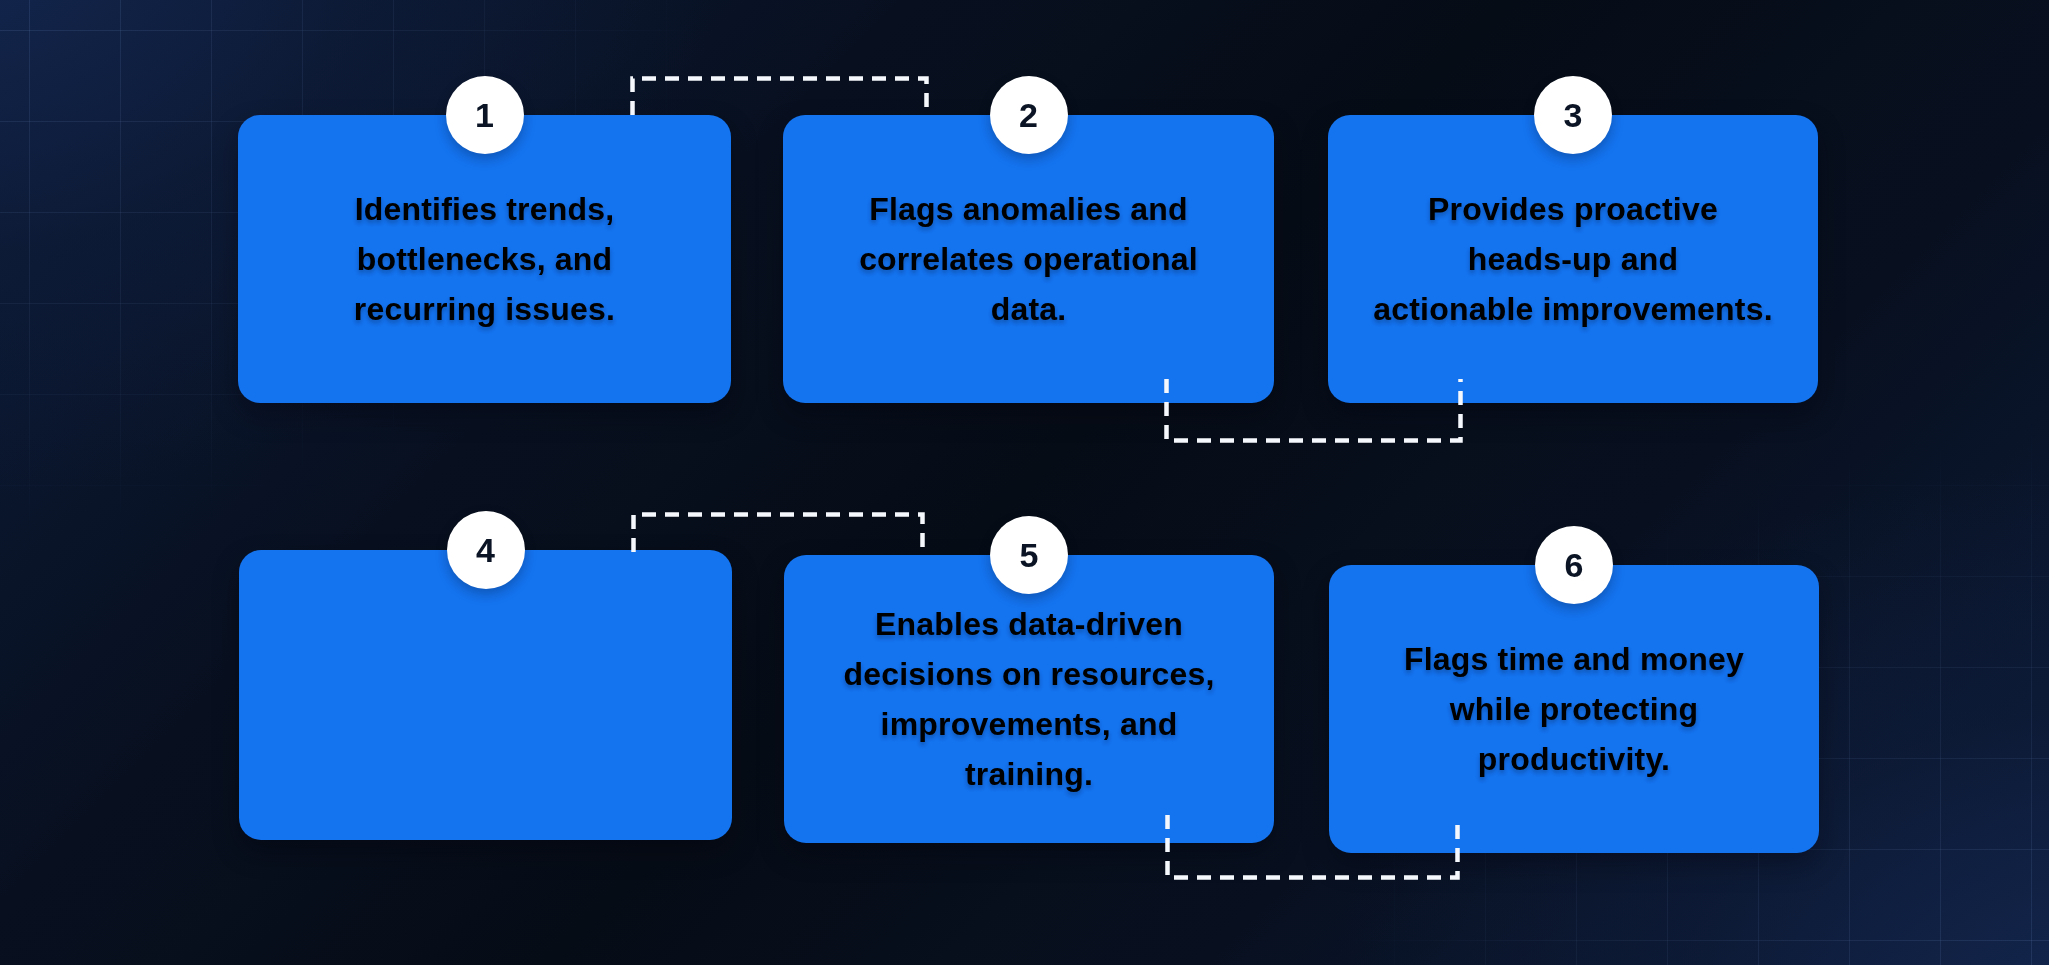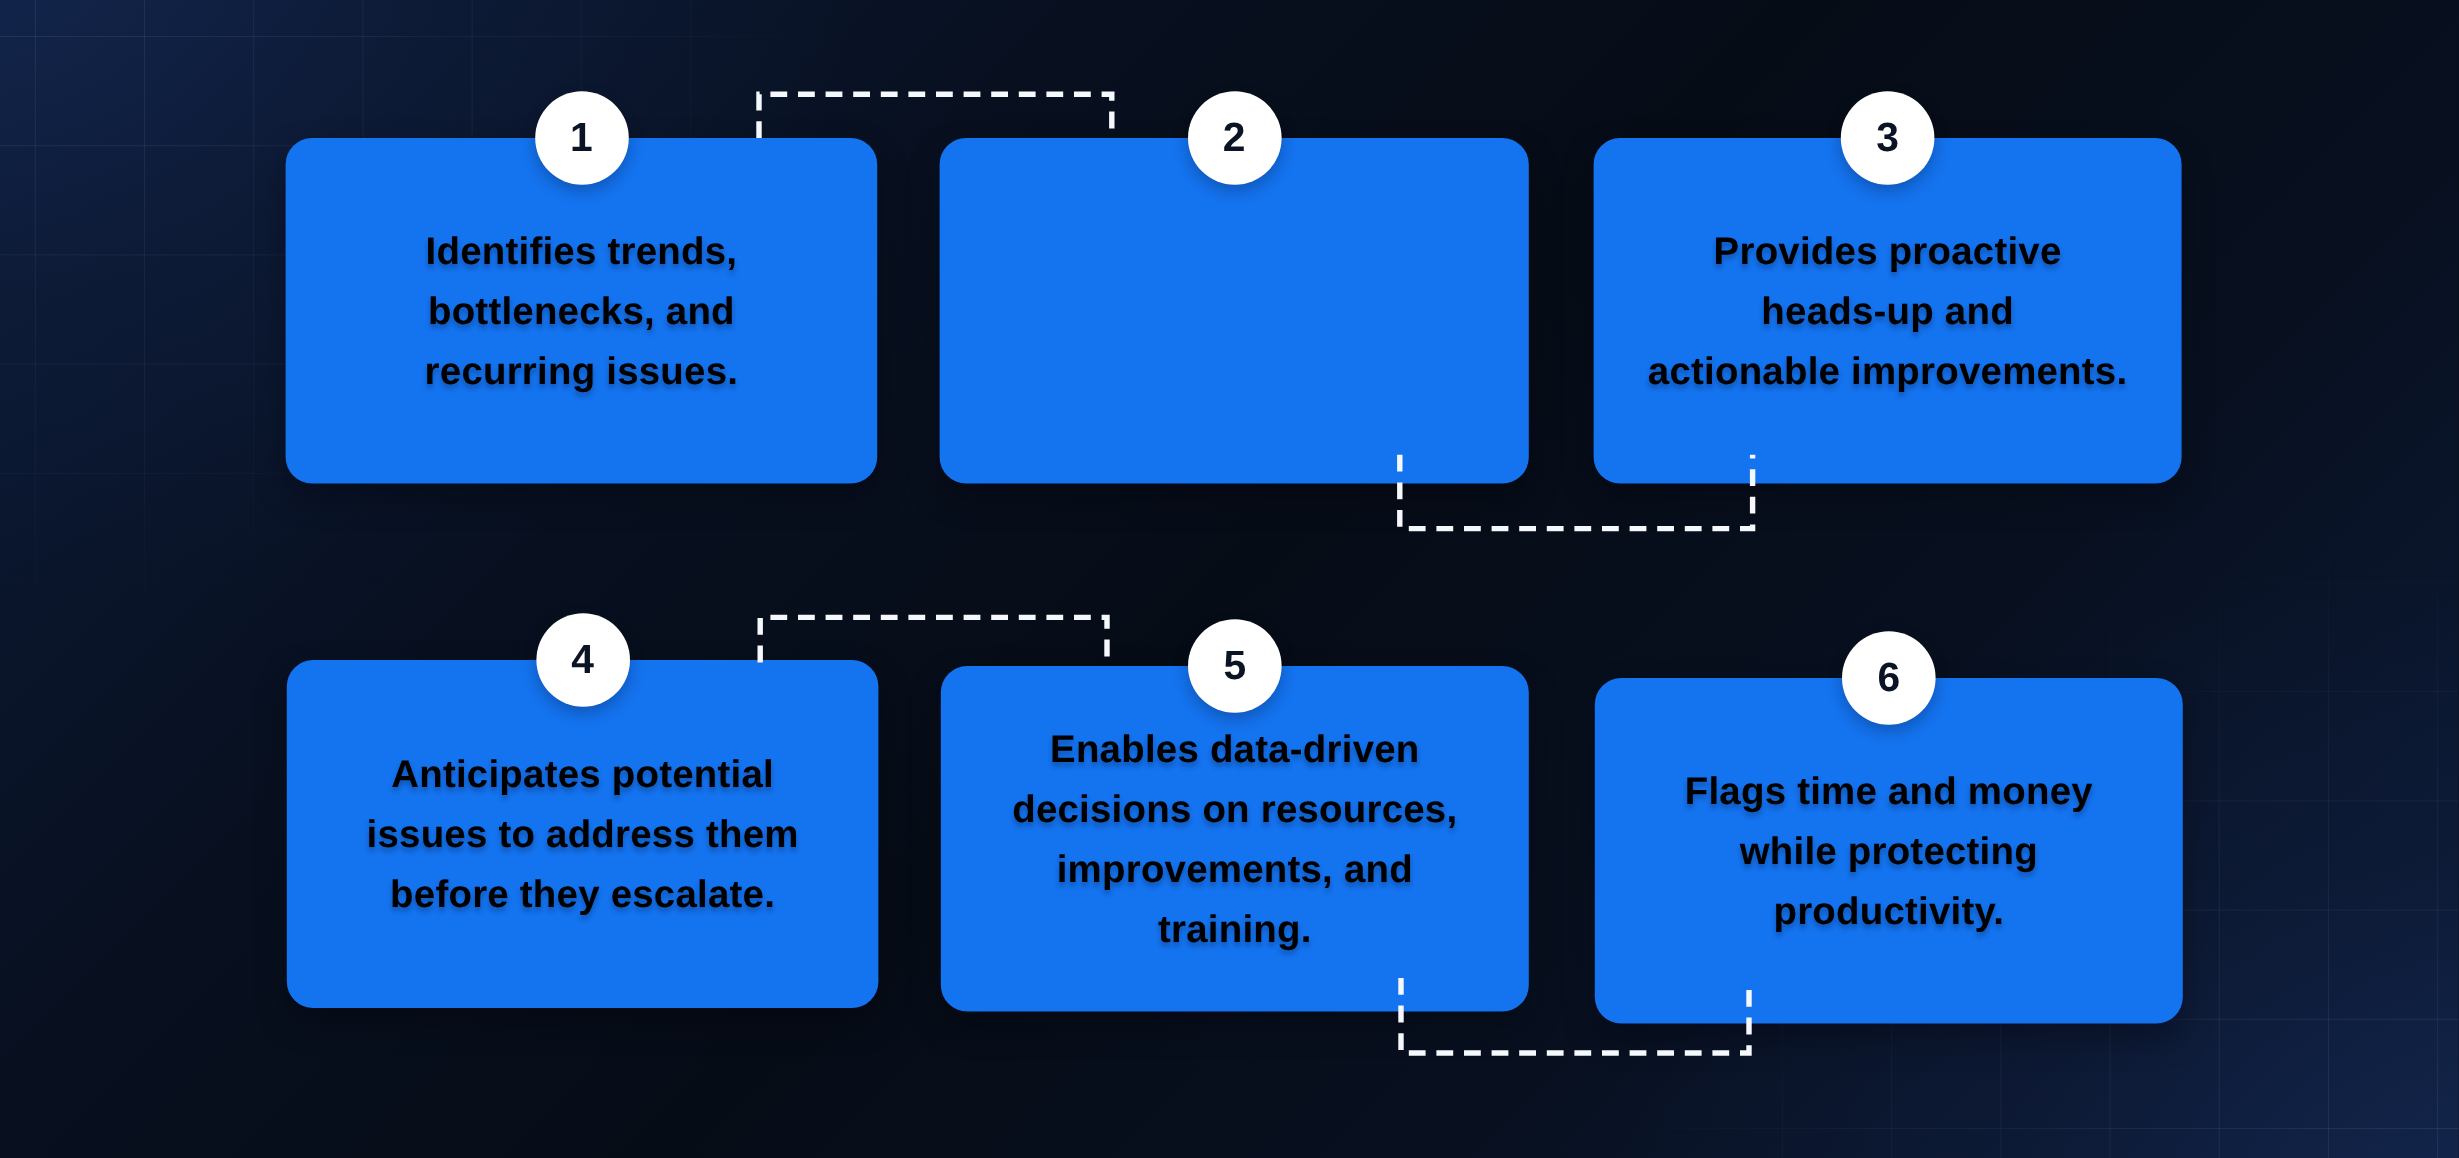--- a/index.html
+++ b/index.html
@@ -112,38 +112,38 @@
     </div>
     <div class="text">Identifies trends,
 bottlenecks, and
 recurring issues.</div>
   </div>
 
   <div class="card c2">
     <div class="badge">
       <span class="num">2</span>
     </div>
+    <div class="text">Flags anomalies and
+correlates operational
+data.</div>
   </div>
 
   <div class="card c3">
     <div class="badge">
       <span class="num">3</span>
     </div>
     <div class="text">Provides proactive
 heads-up and
 actionable improvements.</div>
   </div>
 
   <div class="card c4">
     <div class="badge">
       <span class="num">4</span>
     </div>
-    <div class="text">Anticipates potential
-issues to address them
-before they escalate.</div>
   </div>
 
   <div class="card c5">
     <div class="badge">
       <span class="num">5</span>
     </div>
     <div class="text">Enables data-driven
 decisions on resources,
 improvements, and
 training.</div>

